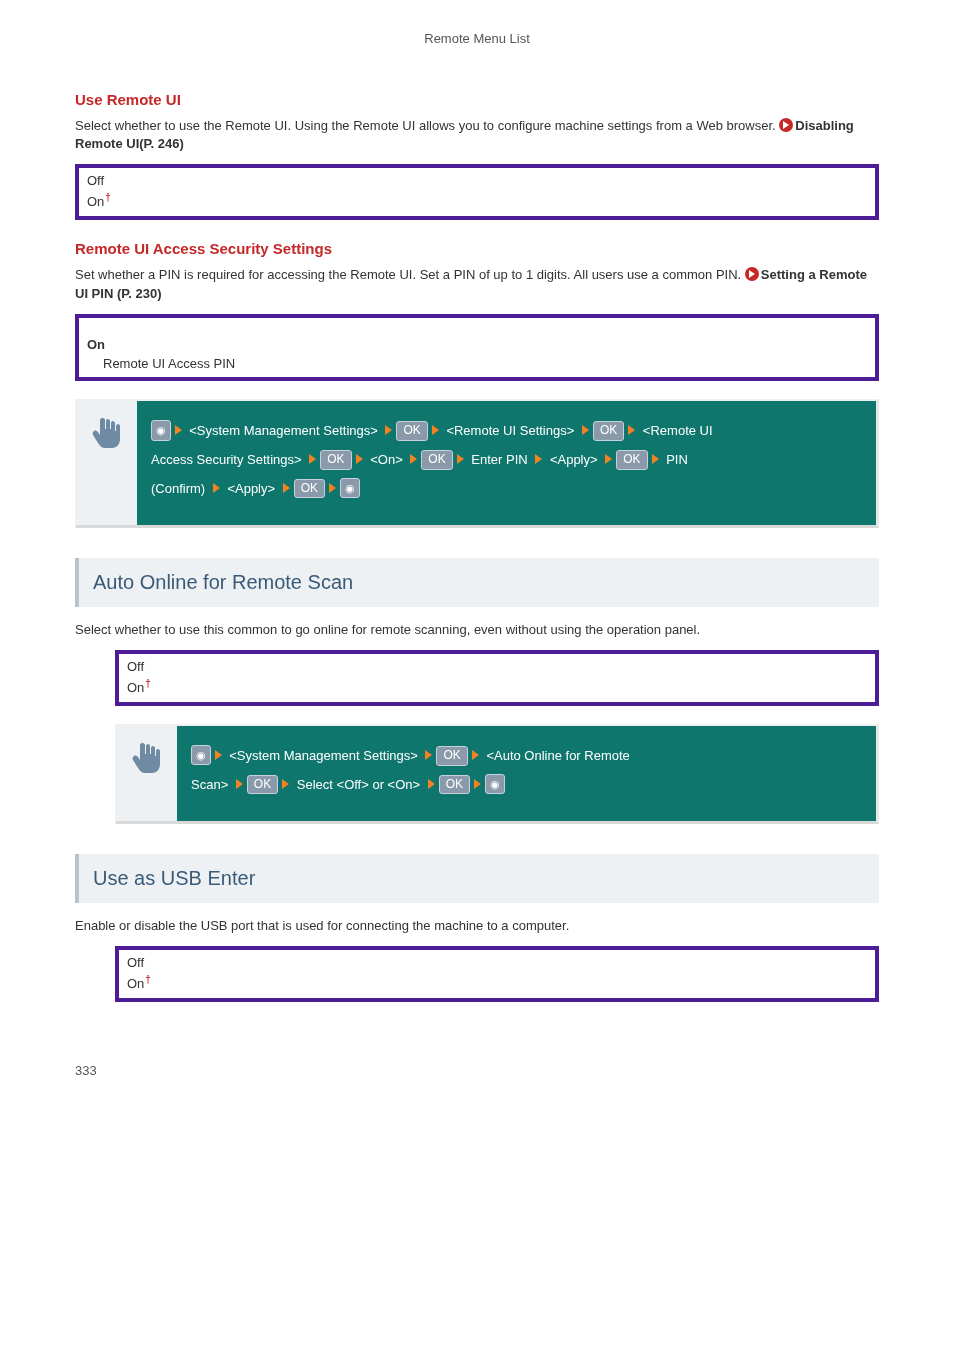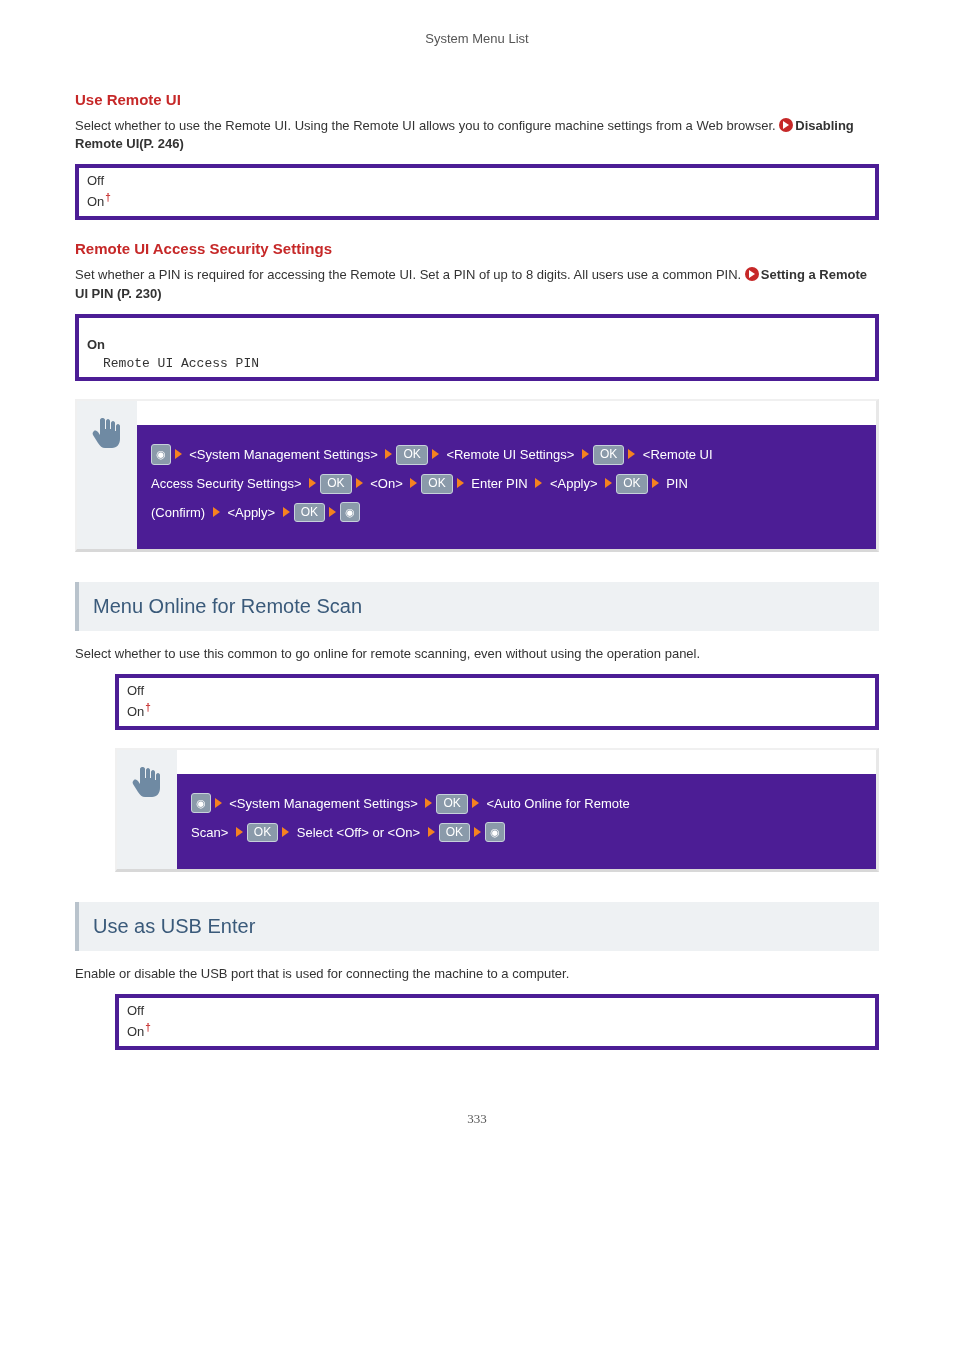--- a/index.html
+++ b/index.html
@@ -46,47 +46,46 @@
   .bold { font-weight: bold; }
   .option-box {
     border: 4px solid #4c1d95;
     padding: 4px 8px;
     margin-top: 6px;
     margin-bottom: 18px;
     font-size: 13px;
   }
   .option-box .opt { display: block; }
   .dagger { color: #c62828; font-weight: bold; vertical-align: super; font-size: 10px; margin-left: 1px; }
-  .sub-opt { margin-left: 16px; font-family: Liberation Mono, monospace; }
+  .sub-opt { margin-left: 16px; }
   .block-gap { height: 14px; }
 
   .instr-wrap {
     display: flex;
     border: 2px solid #f0f0f0;
     border-bottom: 3px solid #d8d8d8;
     border-right: 3px solid #e8e8e8;
     margin-bottom: 30px;
     margin-top: 10px;
   }
   .instr-left {
     width: 60px;
     background: #eef1f3;
     display: flex;
     align-items: flex-start;
     justify-content: center;
     padding-top: 14px;
   }
   .instr-body {
     flex: 1;
-    background: #4c1d95;
+    background: #0f766e;
     color: #fff;
     padding: 16px 18px 22px 14px;
     font-size: 13px;
     line-height: 2.2;
-    margin-top: 24px;
   }
   .hand {
     width: 36px; height: 36px;
   }
   .key {
     display: inline-block;
     background: #8a9aaa;
     border: 1px solid #c7d1db;
     border-radius: 3px;
     padding: 1px 6px;
@@ -111,66 +110,65 @@
   .section-bar {
     background: #eef1f3;
     border-left: 4px solid #b9c3cc;
     padding: 10px 14px;
     font-size: 20px;
     color: #3a5a7a;
     margin-top: 30px;
     margin-bottom: 14px;
   }
   .page-num {
-    text-align: center;
+    text-align: left;
     margin-top: 60px;
     font-size: 13px;
     color: #555;
-    font-family: Liberation Serif, serif;
   }
   a.link { color: #333; text-decoration: none; }
 </style>
 </head>
 <body>
 
-<div class="header-title">System Menu List</div>
+<div class="header-title">Remote Menu List</div>
 
 <div class="red-heading">Use Remote UI</div>
 <div class="para">
   <span>Select whether to use the Remote UI. Using the Remote UI allows you to configure machine settings from a Web browser. </span><a class="link"><span class="icon-arrow-circle"></span><span class="bold">Disabling Remote UI(P. 246)</span></a>
 </div>
 <div class="option-box">
   <span class="opt">Off</span>
   <span class="opt"><span>On</span><span class="dagger">†</span></span>
 </div>
 
 <div class="red-heading">Remote UI Access Security Settings</div>
 <div class="para">
-  <span>Set whether a PIN is required for accessing the Remote UI. Set a PIN of up to 8 digits. All users use a common PIN. </span><a class="link"><span class="icon-arrow-circle"></span><span class="bold">Setting a Remote UI PIN (P. 230)</span></a>
+  <span>Set whether a PIN is required for accessing the Remote UI. Set a PIN of up to 1 digits. All users use a common PIN. </span><a class="link"><span class="icon-arrow-circle"></span><span class="bold">Setting a Remote UI PIN (P. 230)</span></a>
 </div>
 <div class="option-box">
   <div class="block-gap"></div>
   <span class="opt bold">On</span>
   <span class="opt sub-opt">Remote UI Access PIN</span>
 </div>
 
 <div class="instr-wrap">
   <div class="instr-left">
     <svg class="hand" viewBox="0 0 36 36">
         <path fill="#6f8aa3" d="M14 3c1 0 2 1 2 2v9h1V6c0-1 1-2 2-2s2 1 2 2v8h1V8c0-1 1-2 2-2s2 1 2 2v8h1v-5c0-1 1-2 2-2s2 1 2 2v13c0 5-3 9-8 9h-7c-3 0-5-2-7-5l-5-8c-1-2 0-3 1-4s3 0 4 1l2 3V5c0-1 1-2 2-2z"></path>
       </svg>
   </div>
   <div class="instr-body">
     <span class="key key-home">◉</span><span class="tri"></span><span> &lt;System Management Settings&gt; </span><span class="tri"></span><span class="key">OK</span><span class="tri"></span><span> &lt;Remote UI Settings&gt; </span><span class="tri"></span><span class="key">OK</span><span class="tri"></span><span> &lt;Remote UI </span><br>
     <span>Access Security Settings&gt; </span><span class="tri"></span><span class="key">OK</span><span class="tri"></span><span> &lt;On&gt; </span><span class="tri"></span><span class="key">OK</span><span class="tri"></span><span> Enter PIN </span><span class="tri"></span><span> &lt;Apply&gt; </span><span class="tri"></span><span class="key">OK</span><span class="tri"></span><span> PIN </span><br>
     <span>(Confirm) </span><span class="tri"></span><span> &lt;Apply&gt; </span><span class="tri"></span><span class="key">OK</span><span class="tri"></span><span class="key key-home">◉</span>
   </div>
 </div>
 
-<div class="section-bar">Menu Online for Remote Scan</div>
+<div class="section-bar">Auto Online for Remote Scan</div>
 <div class="para">Select whether to use this common to go online for remote scanning, even without using the operation panel.</div>
 <div class="option-box" style="margin-left:40px;">
   <span class="opt">Off</span>
   <span class="opt"><span>On</span><span class="dagger">†</span></span>
 </div>
 
 <div class="instr-wrap" style="margin-left:40px;">
   <div class="instr-left">
     <svg class="hand" viewBox="0 0 36 36">
         <path fill="#6f8aa3" d="M14 3c1 0 2 1 2 2v9h1V6c0-1 1-2 2-2s2 1 2 2v8h1V8c0-1 1-2 2-2s2 1 2 2v8h1v-5c0-1 1-2 2-2s2 1 2 2v13c0 5-3 9-8 9h-7c-3 0-5-2-7-5l-5-8c-1-2 0-3 1-4s3 0 4 1l2 3V5c0-1 1-2 2-2z"></path>

